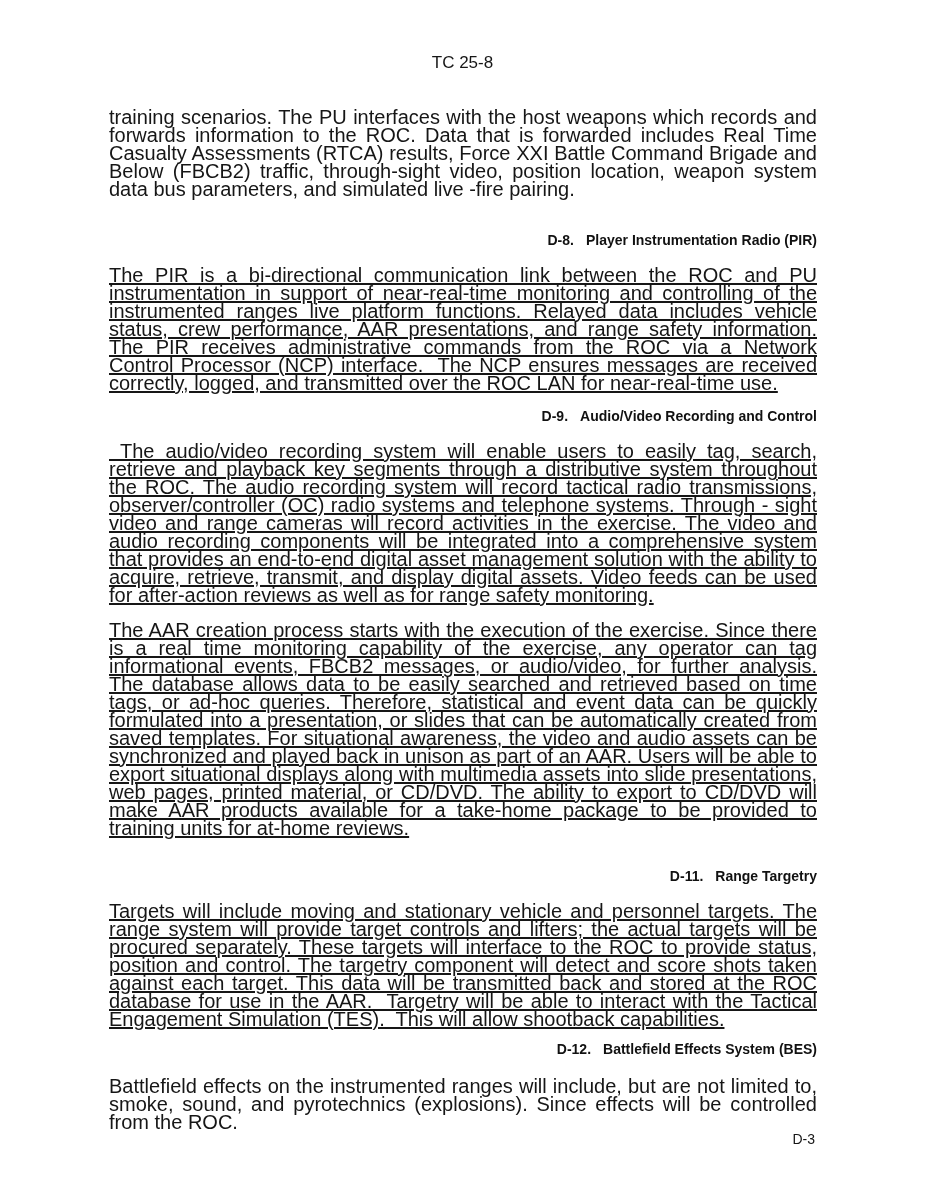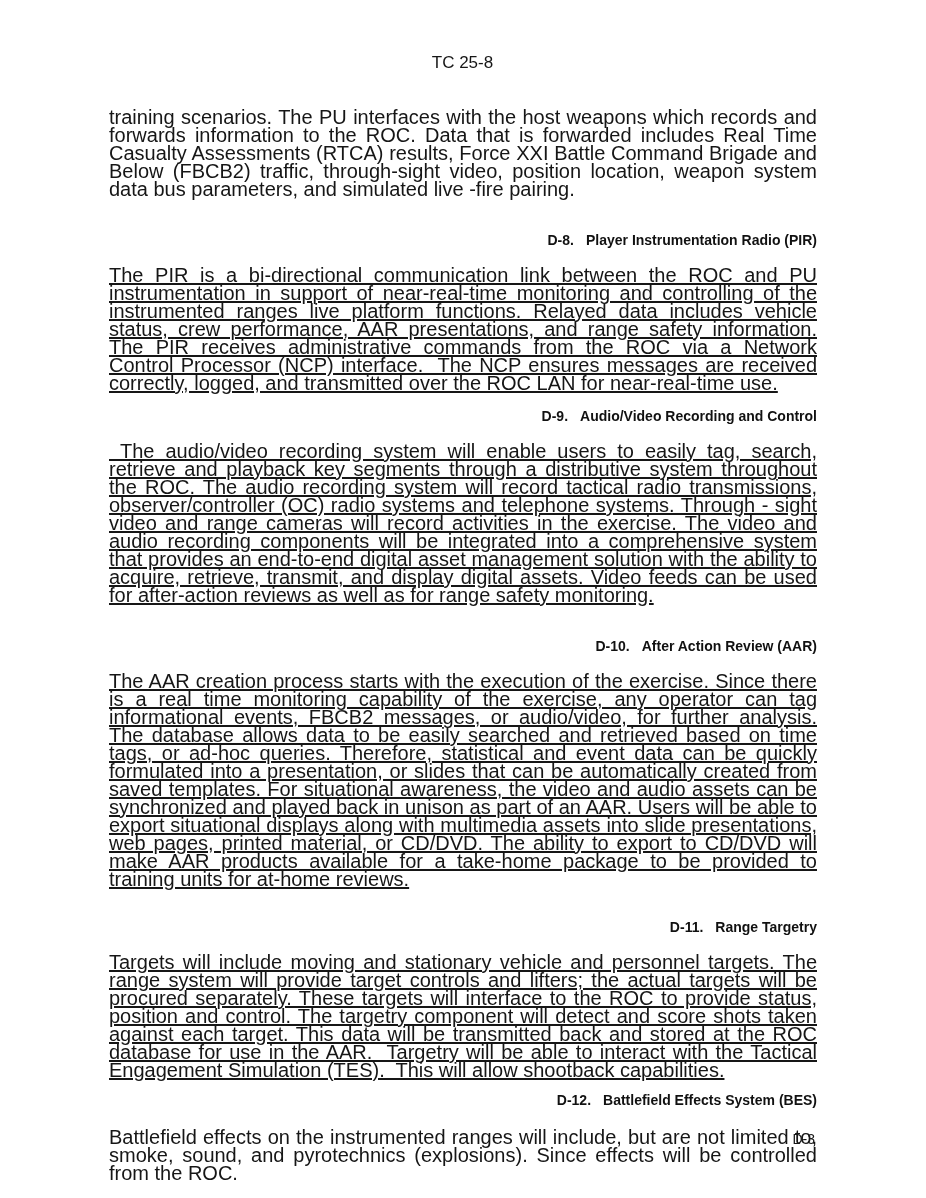--- a/index.html
+++ b/index.html
@@ -88,23 +88,20 @@
     </section>
 
     <section>
       <h2 class="section-heading heading-gap-2">
         <span class="sec-num">D-9.</span><span class="sec-title">Audio/Video Recording and Control</span>
       </h2>
       <p class="body-par par-gap">&nbsp;The audio/video recording system will enable users to easily tag, search, retrieve and playback key segments through a distributive system throughout the ROC. The audio recording system will record tactical radio transmissions, observer/controller (OC) radio systems and telephone systems. Through - sight video and range cameras will record activities in the exercise. The video and audio recording components will be integrated into a comprehensive system that provides an end-to-end digital asset management solution with the ability to acquire, retrieve, transmit, and display digital assets. Video feeds can be used for after-action reviews as well as for range safety monitoring.</p>
     </section>
 
     <section>
-      <h2 class="section-heading heading-gap-3">
-        <span class="sec-num">D-10.</span><span class="sec-title">After Action Review (AAR)</span>
-      </h2>
       <p class="body-par par-gap">The AAR creation process starts with the execution of the exercise. Since there is a real time monitoring capability of the exercise, any operator can tag informational events, FBCB2 messages, or audio/video, for further analysis. The database allows data to be easily searched and retrieved based on time tags, or ad-hoc queries. Therefore, statistical and event data can be quickly formulated into a presentation, or slides that can be automatically created from saved templates. For situational awareness, the video and audio assets can be synchronized and played back in unison as part of an AAR. Users will be able to export situational displays along with multimedia assets into slide presentations, web pages, printed material, or CD/DVD. The ability to export to CD/DVD will make AAR products available for a take-home package to be provided to training units for at-home reviews.</p>
     </section>
 
     <section>
       <h2 class="section-heading heading-gap-4">
         <span class="sec-num">D-11.</span><span class="sec-title">Range Targetry</span>
       </h2>
       <p class="body-par par-gap">Targets will include moving and stationary vehicle and personnel targets. The range system will provide target controls and lifters; the actual targets will be procured separately. These targets will interface to the ROC to provide status, position and control. The targetry component will detect and score shots taken against each target. This data will be transmitted back and stored at the ROC database for use in the AAR.&nbsp; Targetry will be able to interact with the Tactical Engagement Simulation (TES).&nbsp; This will allow shootback capabilities.</p>
     </section>
 

